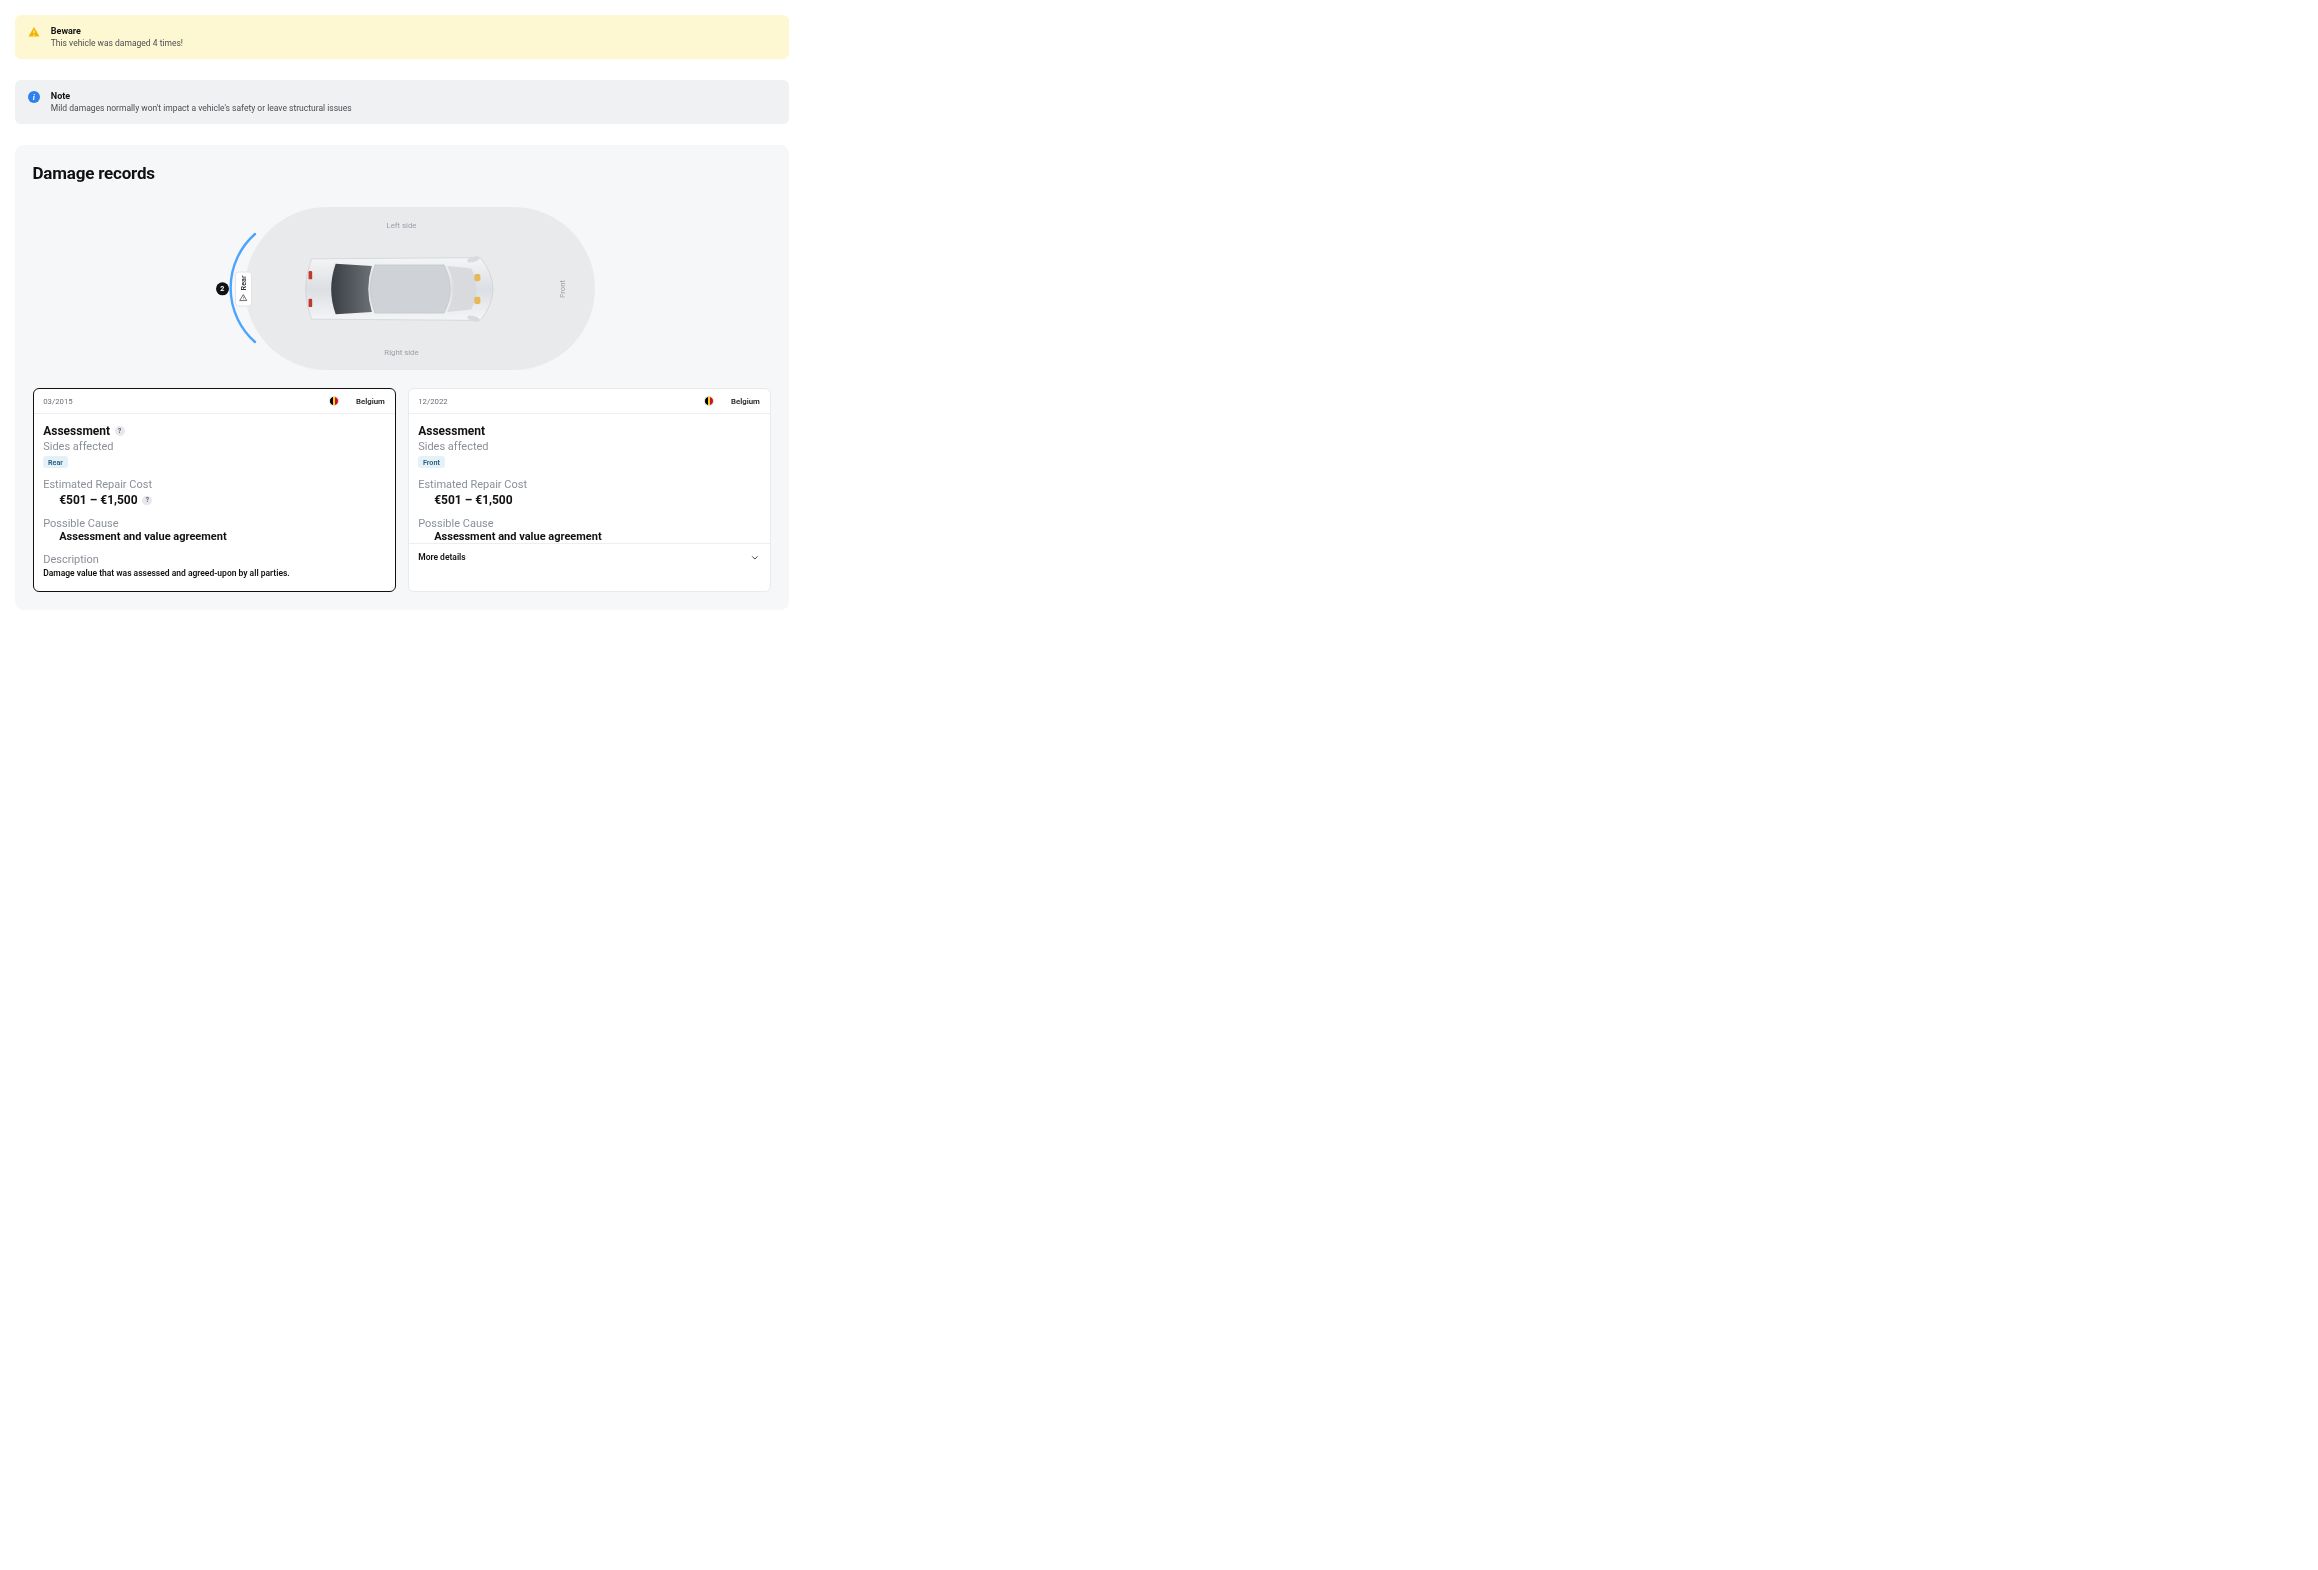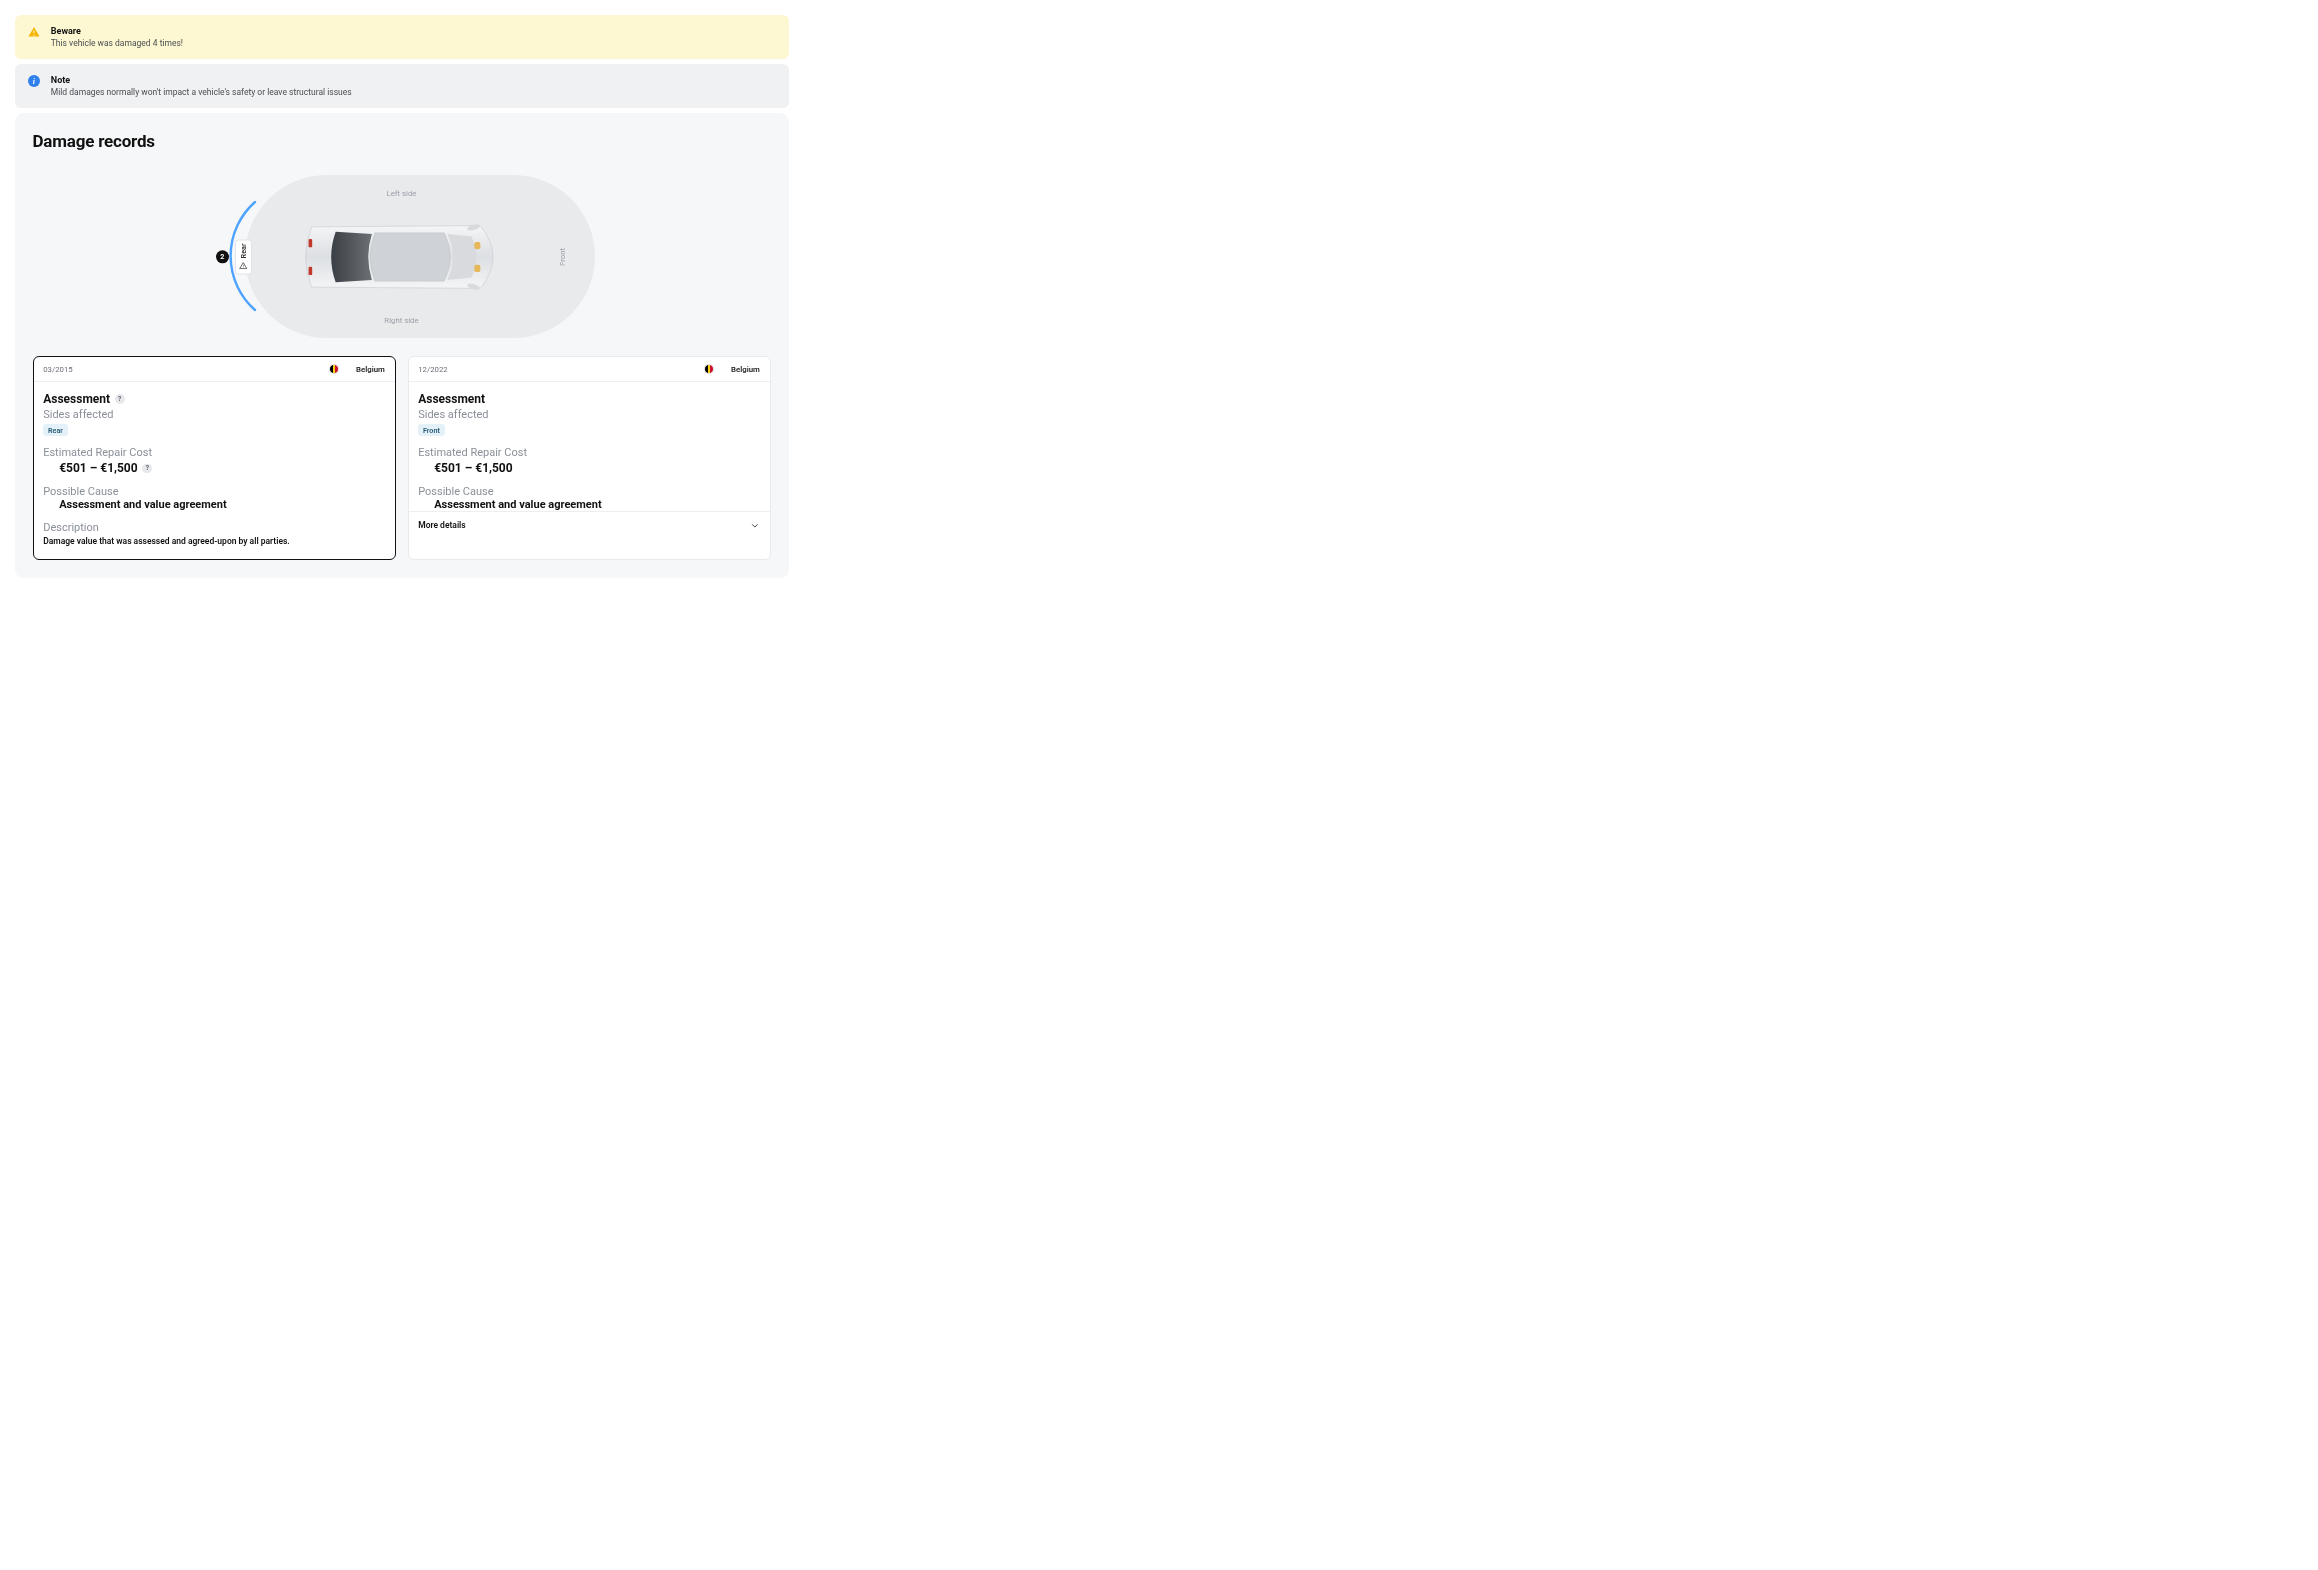--- a/index.html
+++ b/index.html
@@ -32,21 +32,21 @@
   .right {
     flex: 1;
     min-width: 0;
   }
   .alert {
     display: flex;
     align-items: flex-start;
     gap: 11px;
     border-radius: 6px;
     padding: 11px 13.3px;
-    margin-bottom: 5px;
+    margin-bottom: 21px;
   }
   .alert.warn { background: #fdf8d2; }
   .alert.info { background: #f0f1f3; }
   .alert .aicon {
     width: 12px; height: 12px; flex: 0 0 12px;
     display: flex; align-items: center; justify-content: center;
     border-radius: 2.4px;
     margin-top: 0.6px;
   }
   .alert.warn .aicon svg { fill: #f4b400; }

